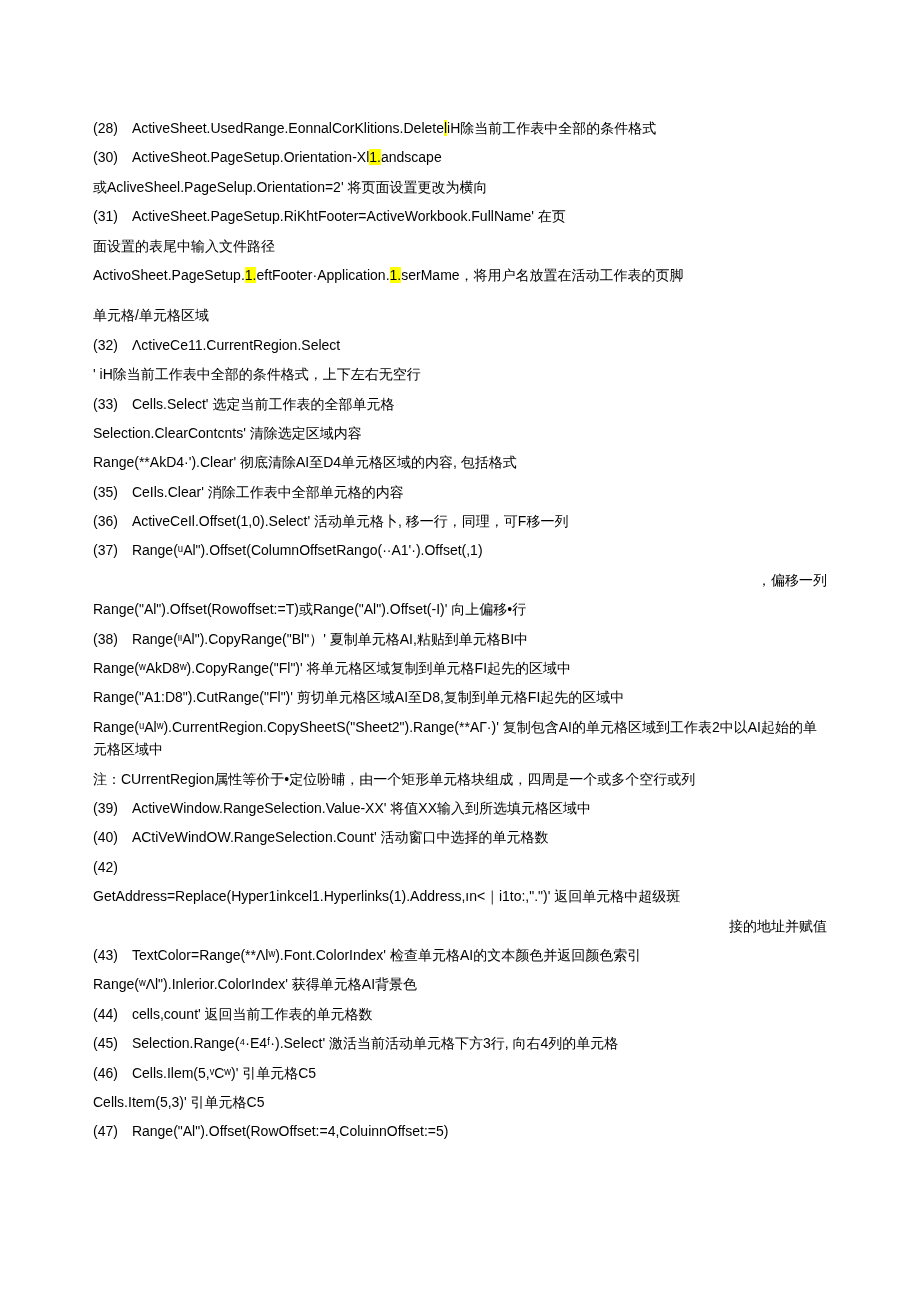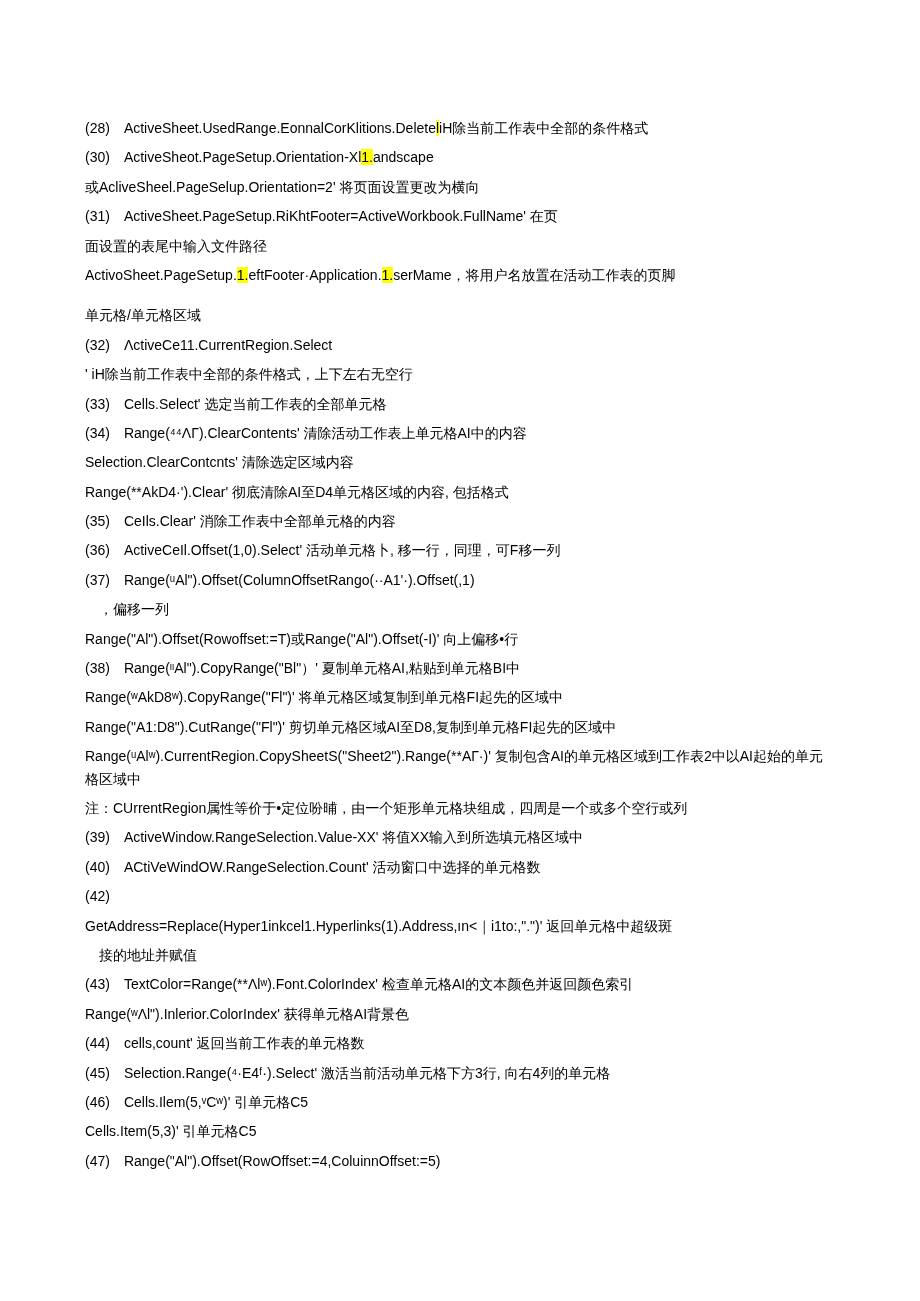--- a/index.html
+++ b/index.html
@@ -7,25 +7,26 @@
     font-size: 14px;
     color: #000;
     background: #fff;
     margin: 0;
     padding: 110px 85px 60px 85px;
     line-height: 1.6;
     width: 920px;
     box-sizing: border-box;
   }
   .line {
-    margin: 7px 0;
+    margin: 7px 8px;
     word-break: break-word;
   }
   .indent {
     padding-left: 1em;
+    text-align: right;
   }
   .hl {
     background: #ffff00;
     padding: 0;
   }
   .gap {
     margin-top: 18px;
   }
 </style>
 </head>
@@ -35,21 +36,20 @@
     <div class="line"><span>(28) ActiveSheet.UsedRange.EonnalCorKlitions.Delete</span><span class="hl">l</span><span>iH除当前工作表中全部的条件格式</span></div>
     <div class="line"><span>(30) ActiveSheot.PageSetup.Orientation-Xl</span><span class="hl">1.</span><span>andscape</span></div>
     <div class="line">或AcliveSheel.PageSelup.Orientation=2' 将页面设置更改为横向</div>
     <div class="line">(31) ActiveSheet.PageSetup.RiKhtFooter=ActiveWorkbook.FullName' 在页</div>
     <div class="line">面设置的表尾中输入文件路径</div>
     <div class="line"><span>ActivoSheet.PageSetup.</span><span class="hl">1.</span><span>eftFooter·Application.</span><span class="hl">1.</span><span>serMame，将用户名放置在活动工作表的页脚</span></div>
     <div class="line gap">单元格/单元格区域</div>
     <div class="line">(32) ΛctiveCe11.CurrentRegion.Select</div>
     <div class="line">' iH除当前工作表中全部的条件格式，上下左右无空行</div>
     <div class="line">(33) Cells.Select' 选定当前工作表的全部单元格</div>
-    <div class="line">(34) Range(⁴⁴ΛΓ).ClearContents' 清除活动工作表上单元格AI中的内容</div>
     <div class="line">Selection.ClearContcnts' 清除选定区域内容</div>
     <div class="line">Range(**AkD4·').Clear' 彻底清除AI至D4单元格区域的内容, 包括格式</div>
     <div class="line">(35) CeIls.Clear' 消除工作表中全部单元格的内容</div>
     <div class="line">(36) ActiveCeIl.Offset(1,0).Select' 活动单元格卜, 移一行，同理，可F移一列</div>
     <div class="line">(37) Range(ᵘAl").Offset(ColumnOffsetRango(··A1'·).Offset(,1)</div>
     <div class="line indent">，偏移一列</div>
     <div class="line">Range("Al").Offset(Rowoffset:=T)或Range("Al").Offset(-I)' 向上偏移•行</div>
     <div class="line">(38) Range(ᶥᶥAl").CopyRange("Bl"）' 夏制单元格AI,粘贴到单元格BI中</div>
     <div class="line">Range(ʷAkD8ʷ).CopyRange("Fl")' 将单元格区域复制到单元格FI起先的区域中</div>
     <div class="line">Range("A1:D8").CutRange("Fl")' 剪切单元格区域AI至D8,复制到单元格FI起先的区域中</div>

